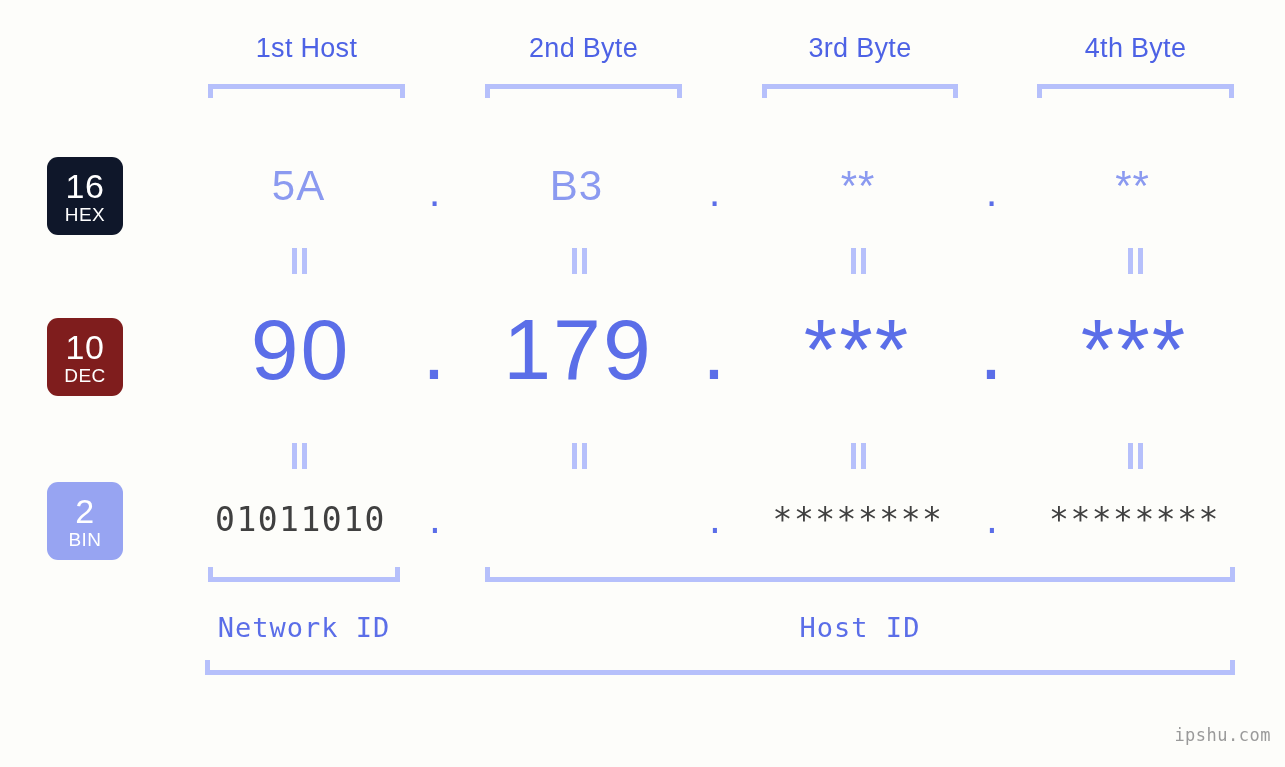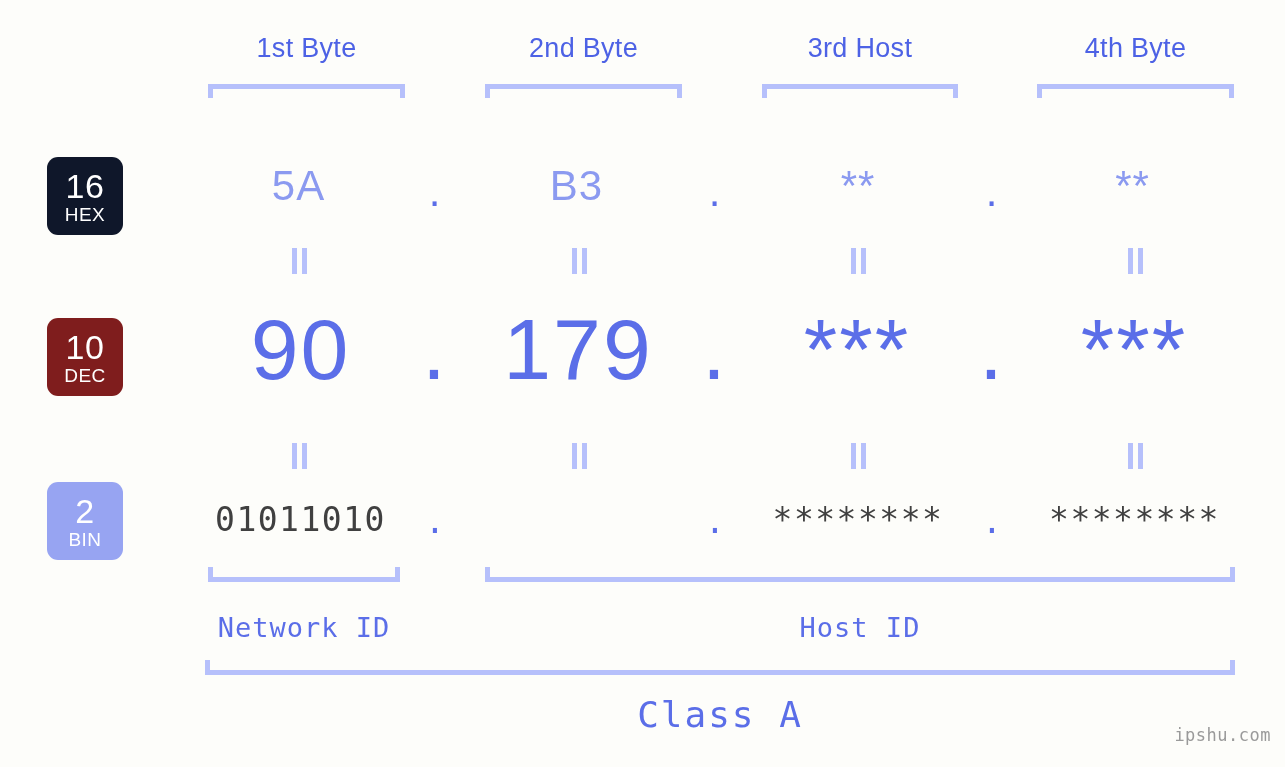--- a/index.html
+++ b/index.html
@@ -176,23 +176,23 @@
     font-size: 17px;
     color: #9a9a9a;
     letter-spacing: 0.5px;
   }
 </style>
 </head>
 <body>
 
 <div class="stage">
 
-  <div class="byte-label" style="left:208px; width:197px;">1st Byte</div>
+  <div class="byte-label" style="left:208px; width:197px;">1st Host</div>
   <div class="byte-label" style="left:485px; width:197px;">2nd Byte</div>
-  <div class="byte-label" style="left:762px; width:196px;">3rd Host</div>
+  <div class="byte-label" style="left:762px; width:196px;">3rd Byte</div>
   <div class="byte-label" style="left:1037px; width:197px;">4th Byte</div>
 
   <div class="bracket-down" style="left:208px; width:197px;"></div>
   <div class="bracket-down" style="left:485px; width:197px;"></div>
   <div class="bracket-down" style="left:762px; width:196px;"></div>
   <div class="bracket-down" style="left:1037px; width:197px;"></div>
 
   <div class="badge" style="top:157px; background:#0f172a;">
     <span class="num">16</span>
     <span class="nm">HEX</span>
@@ -269,17 +269,16 @@
     <div class="cell" style="left:1036px; width:197px;">********</div>
   </div>
 
   <div class="bracket-up" style="left:208px; top:567px; width:192px;"></div>
   <div class="bracket-up" style="left:485px; top:567px; width:750px;"></div>
 
   <div class="id-label" style="left:208px; top:612px; width:192px;">Network ID</div>
   <div class="id-label" style="left:485px; top:612px; width:750px;">Host ID</div>
 
   <div class="bracket-up" style="left:205px; top:660px; width:1030px;"></div>
-  <div class="class-label" style="left:205px; top:694px; width:1030px;">Class A</div>
 
   <div class="watermark">ipshu.com</div>
 
 </div>
 
 </body></html>

